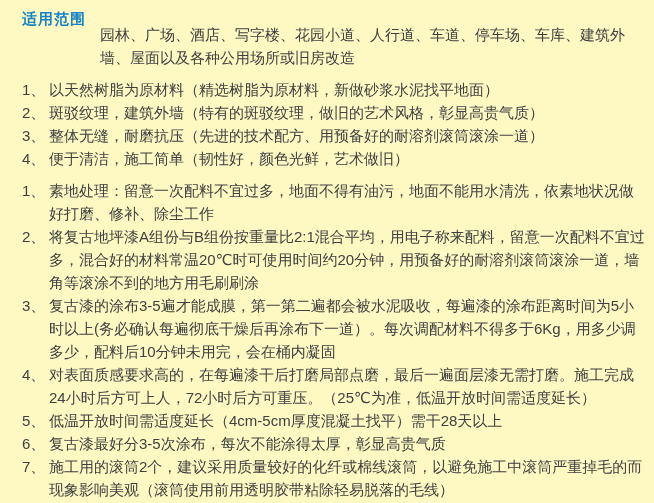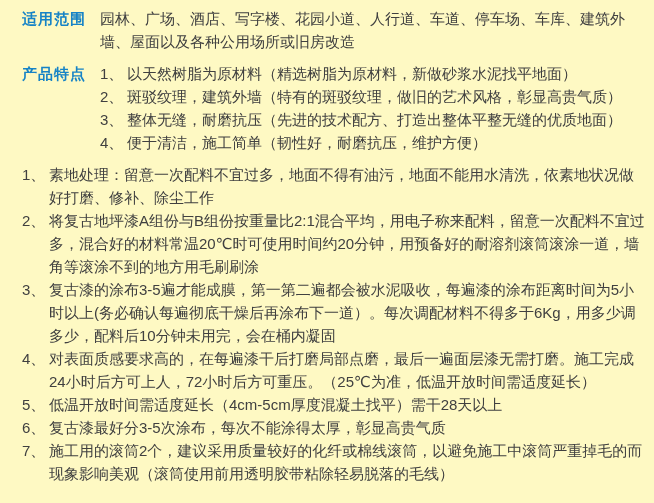--- a/index.html
+++ b/index.html
@@ -27,20 +27,21 @@
     letter-spacing: 1px;
   }
   .section-content {
     flex: 1;
     min-width: 0;
   }
   .plain-text {
     font-size: 15px;
     line-height: 23px;
     color: #404040;
+    margin-top: 16px;
   }
   .num-item {
     display: flex;
     align-items: flex-start;
     font-size: 15px;
     line-height: 23px;
     color: #404040;
   }
   .num-item .num {
     flex: 0 0 27px;
@@ -56,37 +57,36 @@
 <div class="page">
 
   <div class="section">
     <div class="section-label">适用范围</div>
     <div class="section-content">
       <p class="plain-text">园林、广场、酒店、写字楼、花园小道、人行道、车道、停车场、车库、建筑外墙、屋面以及各种公用场所或旧房改造</p>
     </div>
   </div>
 
   <div class="section">
-    <div class="section-label">产品特点</div>
     <div class="section-content">
       <div class="num-item">
         <span class="num">1、</span>
         <span class="txt">以天然树脂为原材料（精选树脂为原材料，新做砂浆水泥找平地面）</span>
       </div>
       <div class="num-item">
         <span class="num">2、</span>
         <span class="txt">斑驳纹理，建筑外墙（特有的斑驳纹理，做旧的艺术风格，彰显高贵气质）</span>
       </div>
       <div class="num-item">
         <span class="num">3、</span>
-        <span class="txt">整体无缝，耐磨抗压（先进的技术配方、打造出整体平整无缝的优质地面）</span>
+        <span class="txt">整体无缝，耐磨抗压（先进的技术配方、用预备好的耐溶剂滚筒滚涂一道）</span>
       </div>
       <div class="num-item">
         <span class="num">4、</span>
-        <span class="txt">便于清洁，施工简单（韧性好，耐磨抗压，维护方便）</span>
+        <span class="txt">便于清洁，施工简单（韧性好，颜色光鲜，艺术做旧）</span>
       </div>
     </div>
   </div>
 
   <div class="section">
     <div class="section-content">
       <div class="num-item">
         <span class="num">1、</span>
         <span class="txt">素地处理：留意一次配料不宜过多，地面不得有油污，地面不能用水清洗，依素地状况做好打磨、修补、除尘工作</span>
       </div>

